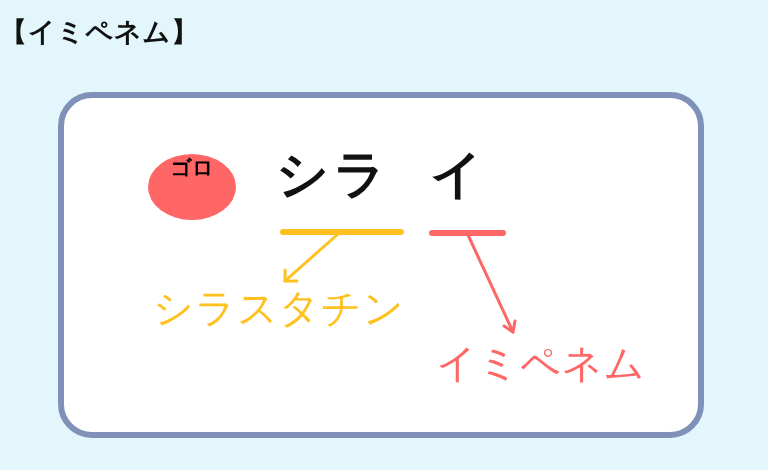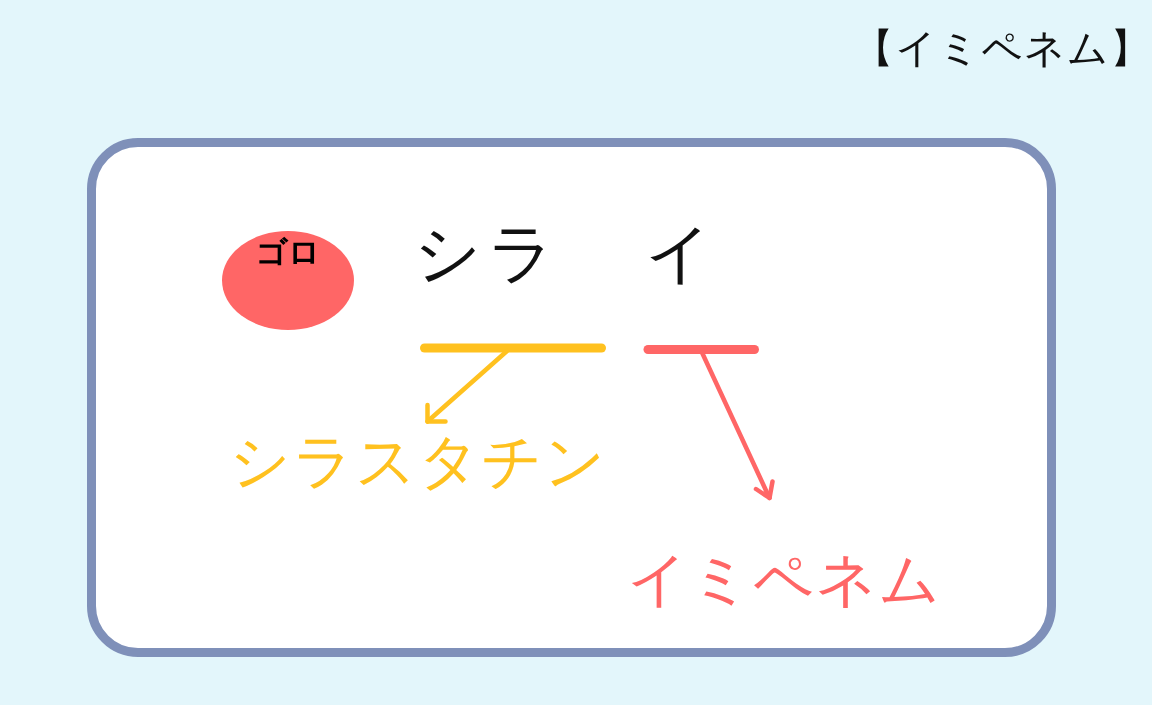--- a/index.html
+++ b/index.html
@@ -4,49 +4,49 @@
   <style>
     html, body { margin: 0; padding: 0; }
     body {
       width: 768px; height: 470px; overflow: hidden;
       background: #e3f6fb;
       font-family: "DejaVu Sans", sans-serif;
       position: relative;
     }
     .title {
       position: absolute; left: 0; right: 0; top: 14px;
-      text-align: right; font-size: 27px; font-weight: normal; color: #111;
+      text-align: left; font-size: 27px; font-weight: bold; color: #111;
       letter-spacing: 1px;
     }
     .card {
       position: absolute; left: 58px; top: 92px;
       width: 646px; height: 346px;
       background: #ffffff;
       border: 6px solid #7f90b9;
       border-radius: 34px;
       box-sizing: border-box;
     }
     .badge {
       position: absolute; left: 148px; top: 154px;
       width: 88px; height: 66px; border-radius: 50%;
       background: #ff6666;
       display: flex; align-items: flex-start; justify-content: center;
       font-size: 21px; font-weight: bold; color: #000000;
     }
     .goro {
-      position: absolute; top: 148px; font-size: 44px; font-weight: normal; color: #111;
+      position: absolute; top: 148px; font-size: 52px; font-weight: bold; color: #111;
       line-height: 1;
     }
     .goro.a { left: 276px; letter-spacing: 4px; }
     .goro.b { left: 430px; }
     .answer {
       position: absolute; font-size: 40px; font-weight: normal; letter-spacing: 1px; line-height: 1;
     }
     .answer.yellow { left: 153px; top: 288px; color: #ffc11f; }
-    .answer.red { left: 418px; top: 343px; color: #ff6666; margin-top: 24px; }
+    .answer.red { left: 436px; top: 343px; color: #ff6666; }
     svg.lines { position: absolute; left: 0; top: 0; }
   </style>
 </head>
 <body>
 
 <div class="title">【イミペネム】</div>
 
 <div class="card"></div>
 
 <div class="badge">

